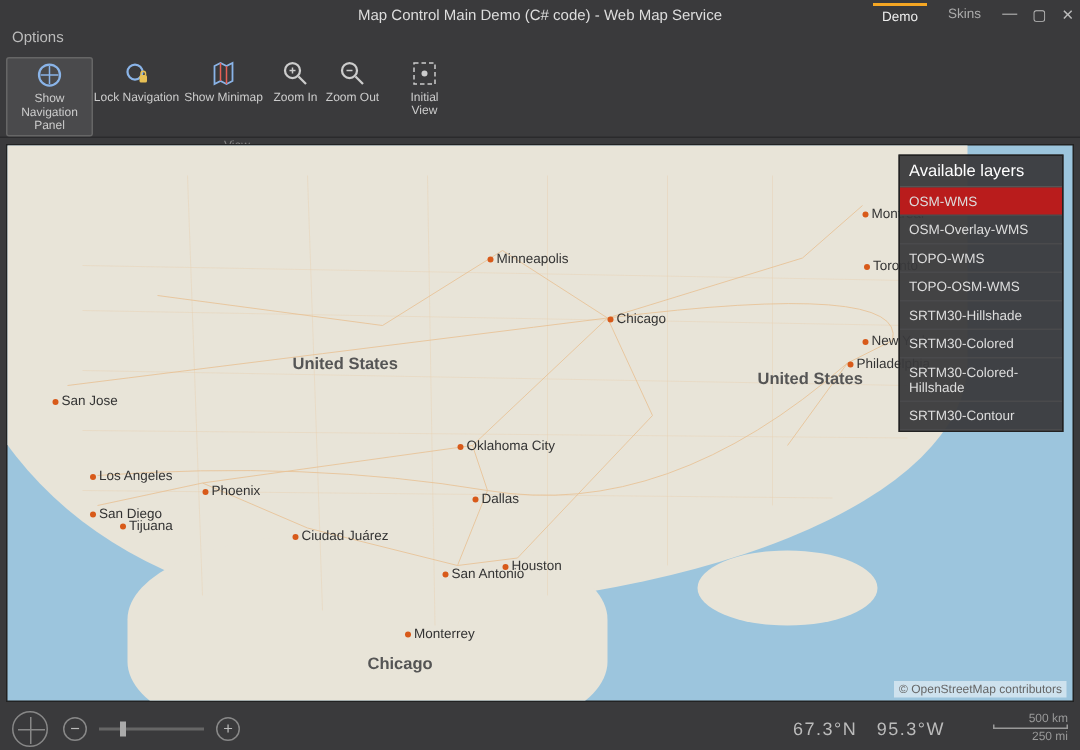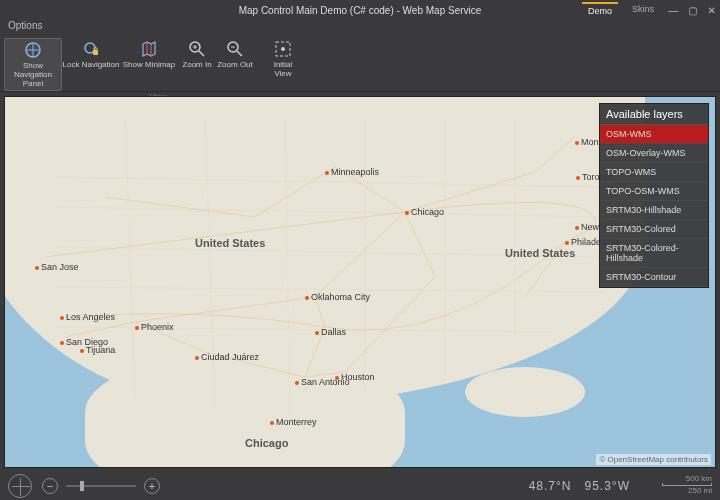--- a/index.html
+++ b/index.html
@@ -194,21 +194,21 @@
 </div>
 
 <div class="statusbar">
   <div class="navcircle"></div>
   <div class="zbtn">−</div>
   <div class="zslider">
       <div class="thumb"></div>
     </div>
   <div class="zbtn">+</div>
   <div class="coords">
-    <span>48.7°N</span>&nbsp;&nbsp;
+    <span>67.3°N</span>&nbsp;&nbsp;
     <span>95.3°W</span>
   </div>
   <div class="scale">
     <div>500 km</div>
     <div class="bar"></div>
     <div>250 mi</div>
   </div>
 </div>
 
 </body></html>

